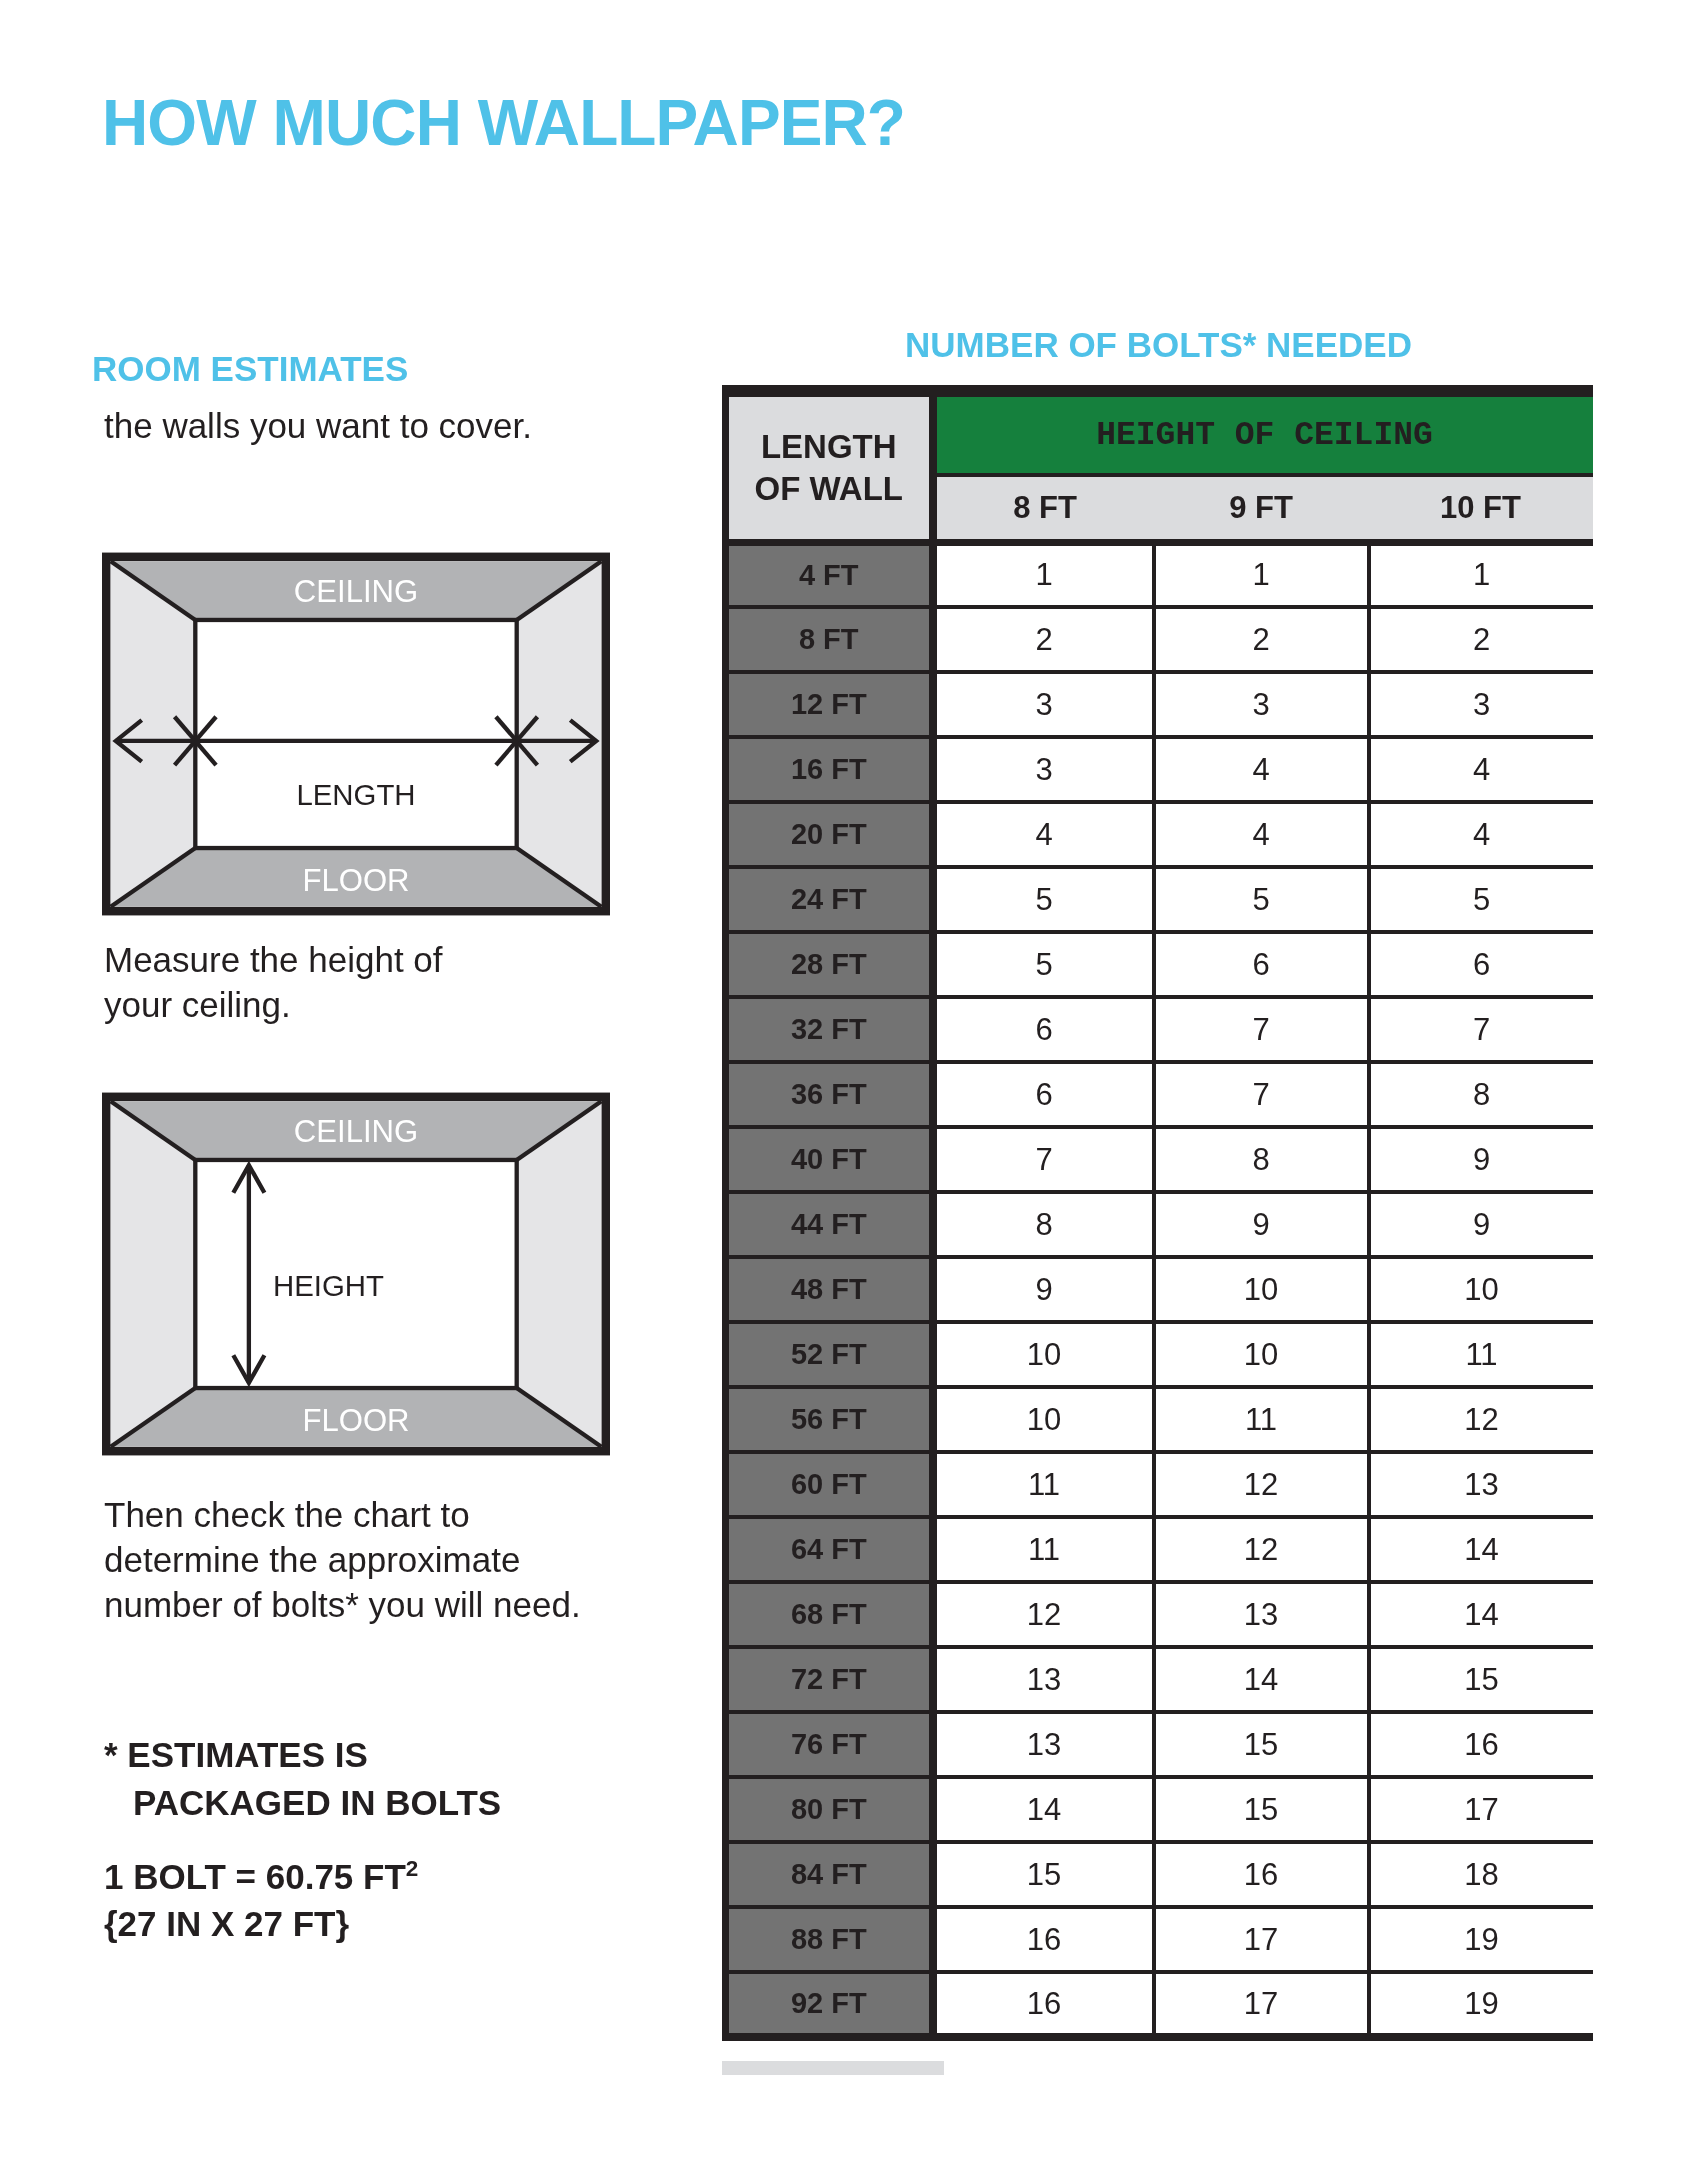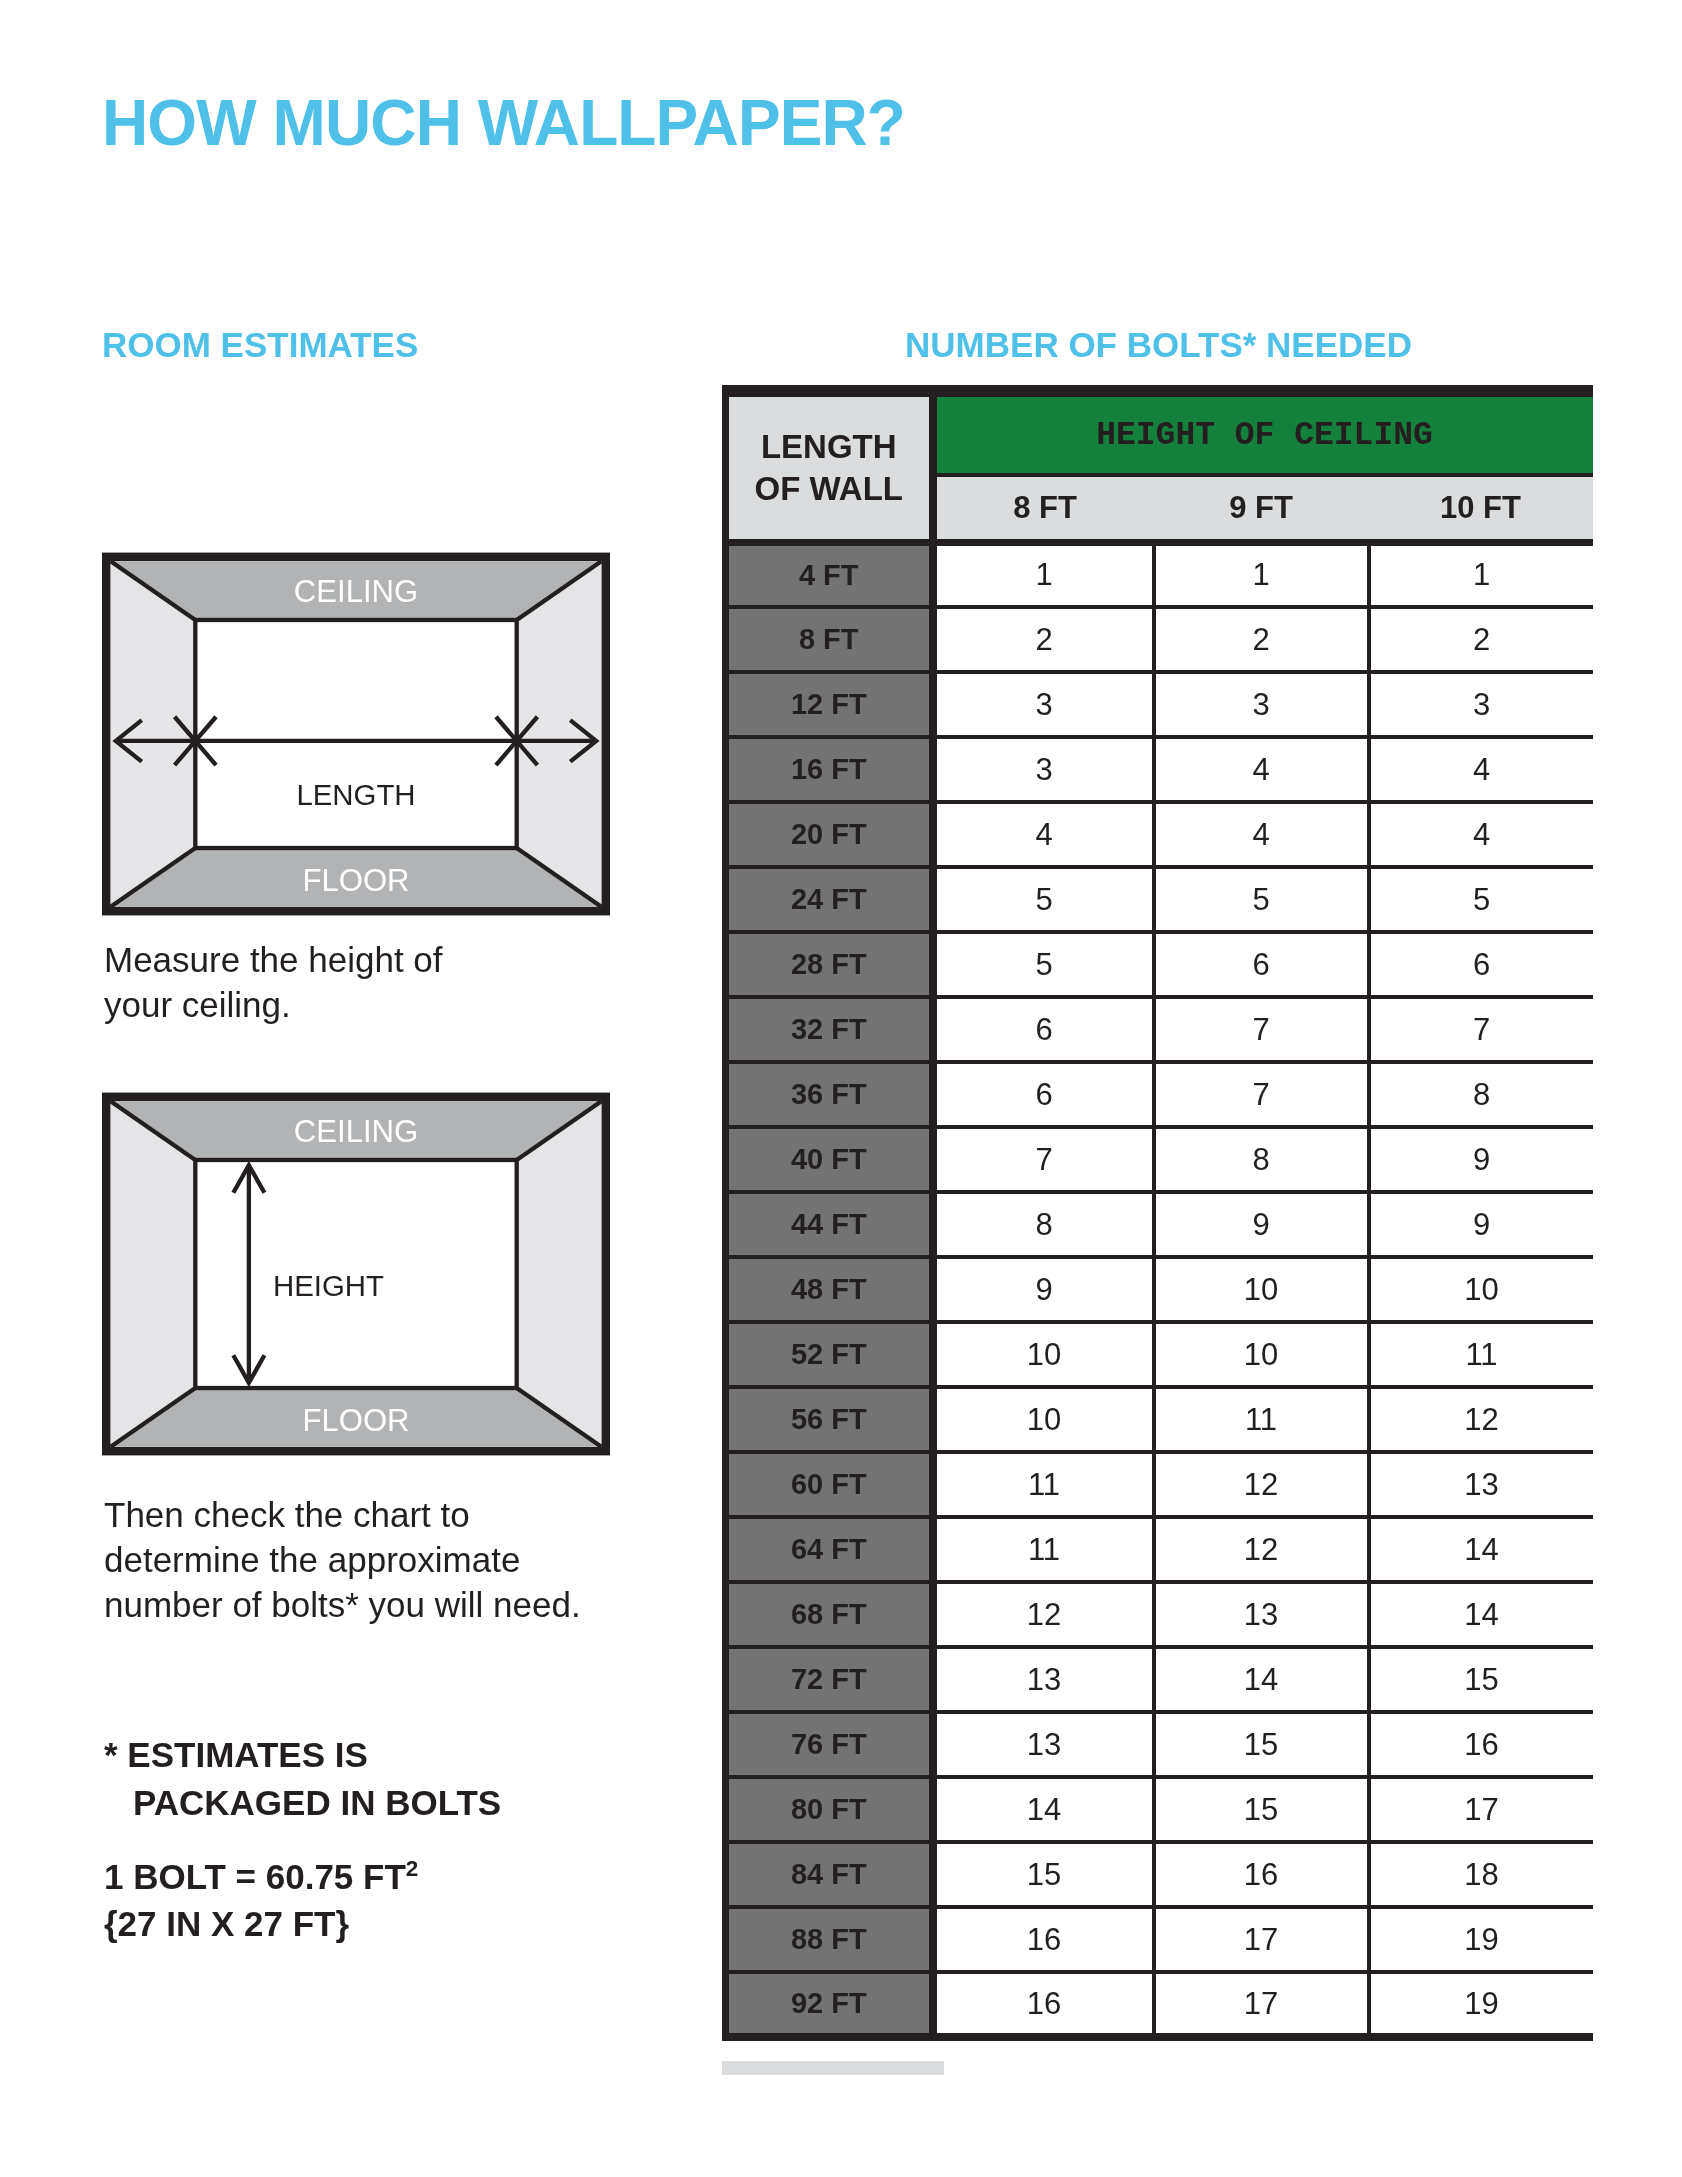--- a/index.html
+++ b/index.html
@@ -8,21 +8,21 @@
          font-family: "Liberation Sans", sans-serif; color: #231F20; }
 
   .page { position: absolute; inset: 0; background: #fff; }
 
   
   .main-title { position: absolute; left: 102px; top: 86px;
                 font-size: 64px; font-weight: 700; letter-spacing: -0.9px;
                 color: #4FC1E8; white-space: nowrap; }
   .section-heading { position: absolute; top: 325px; font-size: 35px;
                      font-weight: 700; color: #4FC1E8; white-space: nowrap; }
-  .left-heading  { left: 102px; }
+  .left-heading  { left: 92px; margin-top: 24px; }
   .table-heading { left: 722px; width: 873px; text-align: center; }
 
   
   .para { position: absolute; left: 104px; font-size: 35px; line-height: 45px;
           font-weight: 400; color: #231F20; }
   .para-1 { top: 403px; }
   .para-2 { top: 937px; }
   .para-3 { top: 1492px; }
 
   .footnote { position: absolute; left: 104px; top: 1731px;
@@ -81,20 +81,21 @@
 <body>
 
 <div class="page">
 
   <div class="main-title">HOW MUCH WALLPAPER?</div>
 
   <div class="section-heading left-heading">ROOM ESTIMATES</div>
   <div class="section-heading table-heading">NUMBER OF BOLTS* NEEDED</div>
 
   <div class="para para-1">
+    <div>the walls you want to cover.</div>
   </div>
 
   <div class="diagram diagram-1">
     <svg viewBox="0 0 588 420">
       <rect x="5" y="5" width="578" height="410" fill="#ffffff" stroke="#231F20" stroke-width="10"></rect>
       <polygon points="10,10 578,10 480,78 108,78" fill="#B2B3B5"></polygon>
       <polygon points="10,410 578,410 480,342 108,342" fill="#B2B3B5"></polygon>
       <polygon points="10,10 108,78 108,342 10,410" fill="#E5E5E7"></polygon>
       <polygon points="578,10 480,78 480,342 578,410" fill="#E5E5E7"></polygon>
       <line x1="10" y1="10" x2="108" y2="78" stroke="#231F20" stroke-width="5"></line>

